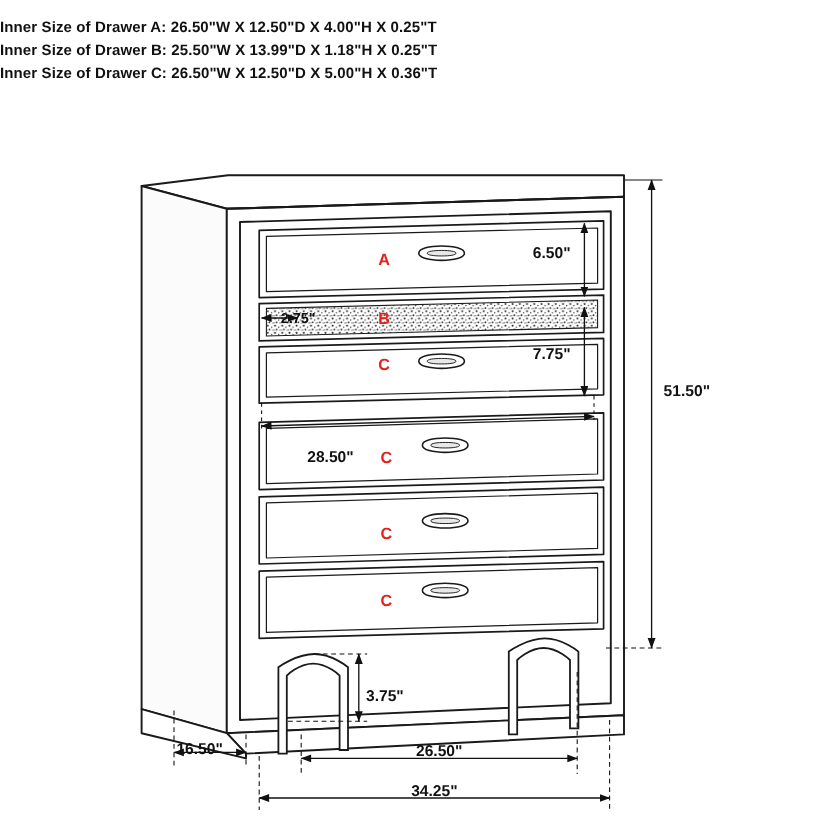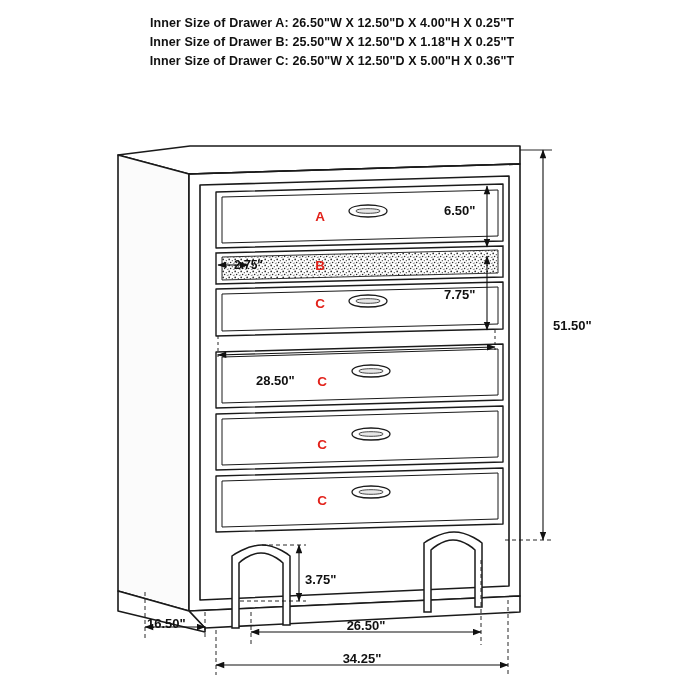--- a/index.html
+++ b/index.html
@@ -17,22 +17,20 @@
   #page {
     position: relative;
     width: 700px;
     height: 700px;
   }
   .spec-block {
     position: absolute;
     left: 0;
     top: 14px;
     width: 600px;
-    text-align: center;
-    padding-left: 32px;
   }
   .spec-line {
     font-size: 12.5px;
     font-weight: bold;
     color: #111111;
     line-height: 19px;
     letter-spacing: 0.1px;
     white-space: nowrap;
   }
   svg.diagram {
@@ -58,21 +56,21 @@
     fill: #e2221b;
   }
 </style>
 </head>
 <body>
 
 <div id="page">
 
   <div class="spec-block">
     <div class="spec-line">Inner Size of Drawer A: 26.50"W X 12.50"D X 4.00"H X 0.25"T</div>
-    <div class="spec-line">Inner Size of Drawer B: 25.50"W X 12.50"D X 1.18"H X 0.25"T</div>
+    <div class="spec-line">Inner Size of Drawer B: 25.50"W X 13.99"D X 1.18"H X 0.25"T</div>
     <div class="spec-line">Inner Size of Drawer C: 26.50"W X 12.50"D X 5.00"H X 0.36"T</div>
   </div>
 
   <svg class="diagram" viewBox="0 0 700 700">
     <defs>
       <marker id="arrEnd" markerWidth="9" markerHeight="9" refX="7.5" refY="3" orient="auto" markerUnits="strokeWidth">
         <path d="M0,0 L8,3 L0,6 z" fill="#111111"></path>
       </marker>
       <marker id="arrStart" markerWidth="9" markerHeight="9" refX="0.5" refY="3" orient="auto" markerUnits="strokeWidth">
         <path d="M8,0 L0,3 L8,6 z" fill="#111111"></path>

